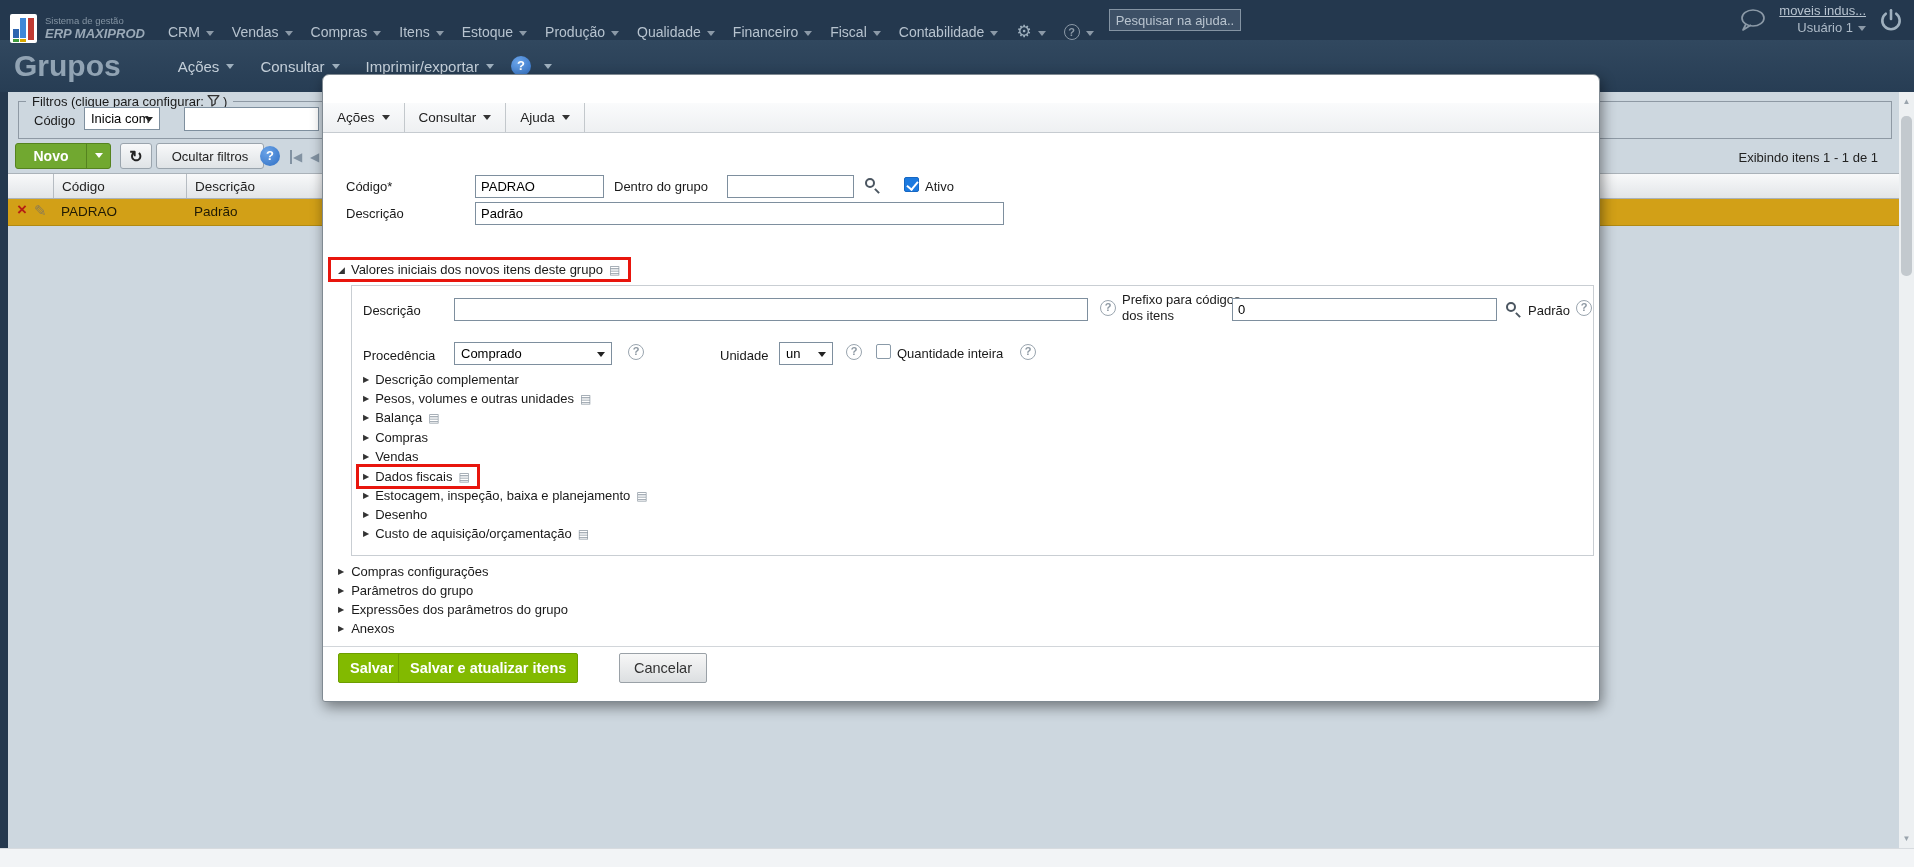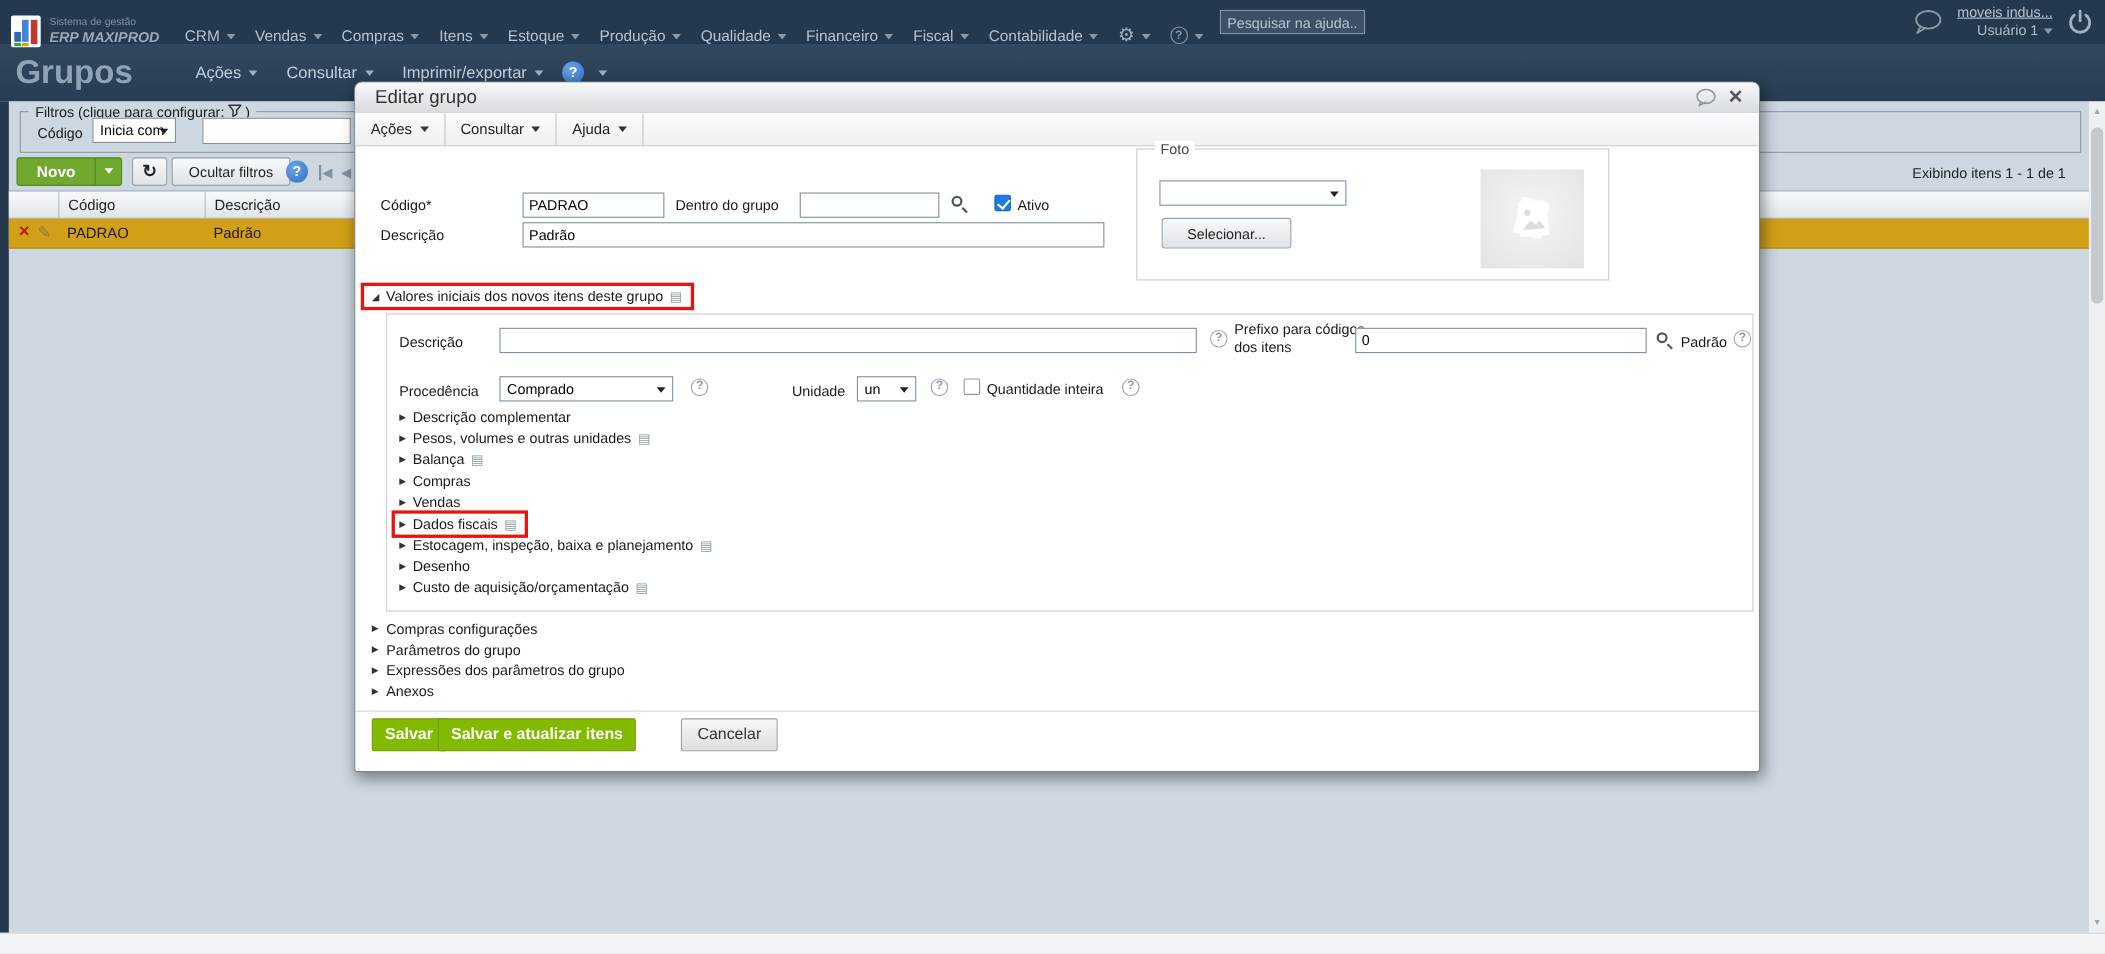--- a/index.html
+++ b/index.html
@@ -280,30 +280,20 @@
 </div>
 
 <div class="vscroll">
   <span class="varr" style="top:5px">▲</span>
   <div class="vthumb"></div>
   <span class="varr" style="bottom:5px">▼</span>
 </div>
 <div class="hscroll"></div>
 
 <div class="modal">
-  <div class="mtitle">
-    <span class="t">Editar grupo</span>
-    <span class="ic">
-      <svg width="22" height="18" viewBox="0 0 24 20">
-        <ellipse cx="13" cy="8.5" rx="9" ry="7" fill="none" stroke="#8d98a2" stroke-width="1.6"></ellipse>
-        <path d="M8 13.5 L6 18 L13 14" fill="none" stroke="#8d98a2" stroke-width="1.6" stroke-linejoin="round"></path>
-      </svg>
-      <span class="mclose">✕</span>
-    </span>
-  </div>
   <div class="mmenu">
     <div class="mmi">
         <span>Ações</span>
         <i class="dd"></i>
       </div>
     <div class="mmi">
         <span>Consultar</span>
         <i class="dd"></i>
       </div>
     <div class="mmi">
@@ -316,33 +306,20 @@
   <input class="inp" style="left: 152px; top: 100px; width: 129px; height: 23px;" value="PADRAO">
   <div class="mlabel" style="left:291px;top:104px">Dentro do grupo</div>
   <input class="inp" style="left: 404px; top: 100px; width: 127px; height: 23px;">
   <span class="mag" style="left:542px;top:103px"></span>
   <span class="cb checked" style="left:581px;top:102px"></span>
   <div class="mlabel" style="left:602px;top:104px">Ativo</div>
 
   <div class="mlabel" style="left:23px;top:131px">Descrição</div>
   <input class="inp" style="left: 152px; top: 127px; width: 529px; height: 23px;" value="Padrão">
 
-  <div class="foto">
-    <div class="legend">Foto</div>
-    <div class="sel" style="left:20px;top:28px;width:170px"><span>&nbsp;</span></div>
-    <button class="btn-light" style="left:22px;top:62px;width:118px;height:28px">Selecionar...</button>
-    <div class="photo-ph">
-      <svg width="56" height="56" viewBox="0 0 60 60">
-        <rect x="15" y="11" width="28" height="36" rx="2" fill="#fff" opacity=".85" transform="rotate(14 29 29)"></rect>
-        <rect x="17" y="13" width="28" height="34" rx="2" fill="#fff" transform="rotate(-5 31 30)"></rect>
-        <circle cx="25" cy="24" r="3" fill="#dcdcdc"></circle>
-        <path d="M20 40 L28 31 L33 36 L37 32 L42 40 Z" fill="#dcdcdc" transform="rotate(-5 31 30)"></path>
-      </svg>
-    </div>
-  </div>
 
   <div class="sec-header">
     <span class="arr-exp">◢</span>
     <span class="lbl">Valores iniciais dos novos itens deste grupo</span>
     <span class="doc">▤</span>
   </div>
 
   <div class="innerbox">
     <div class="mlabel" style="left:11px;top:17px">Descrição</div>
     <input class="inp" style="left: 102px; top: 12px; width: 634px; height: 23px;">

